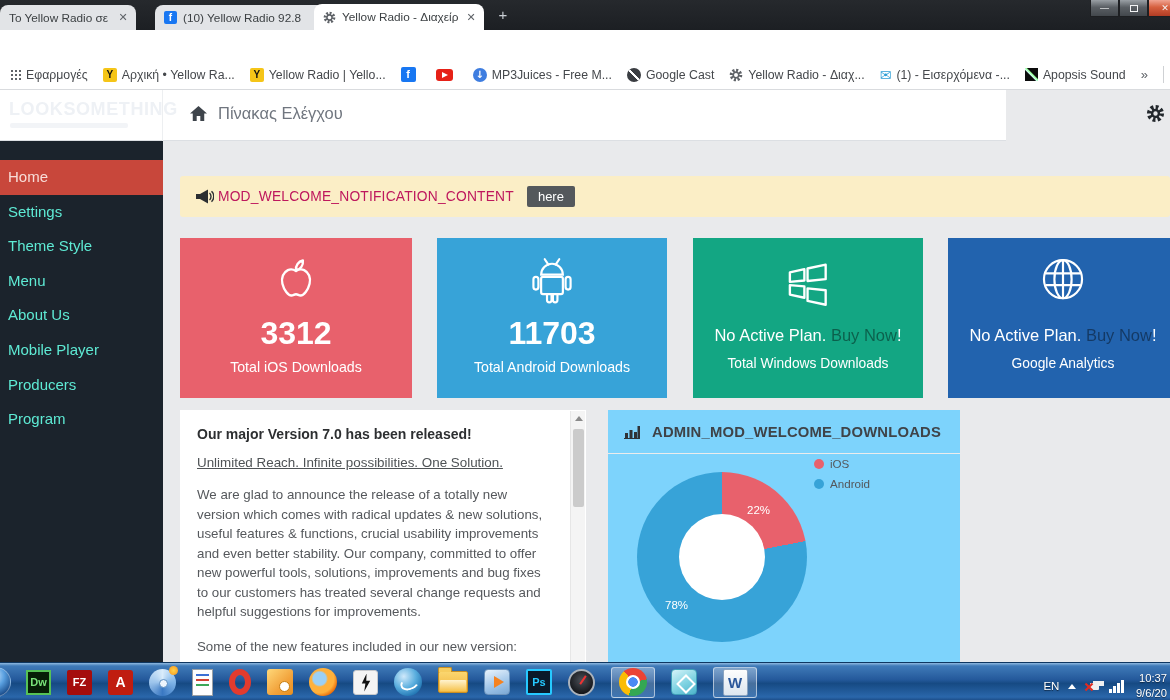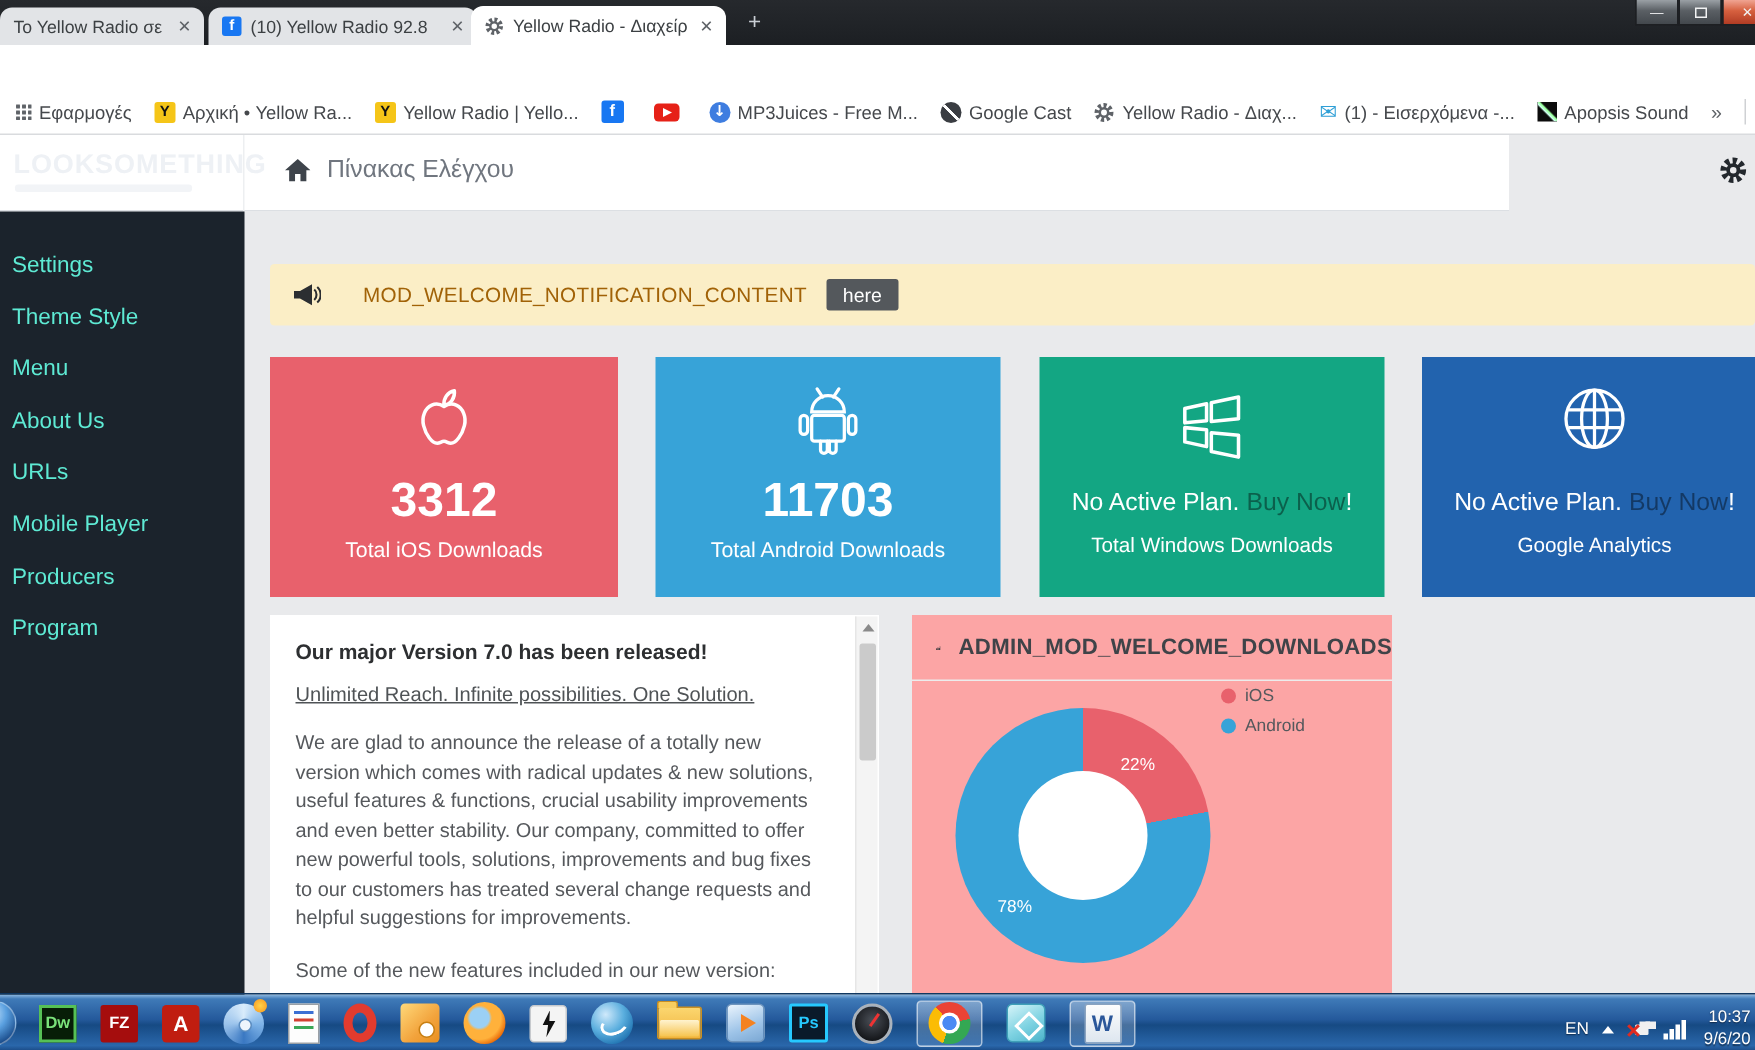--- a/index.html
+++ b/index.html
@@ -75,21 +75,21 @@
   .header-gear { position:absolute; left:1146px; top:14px; }
 
   
   .content-bg { position:absolute; left:163px; top:141px; width:1007px; height:559px; background:#e9eaec; }
   .sidebar { position:absolute; left:0; top:141px; width:163px; height:559px; background:#1b232c; padding-top:19px; }
   .side-item { padding:7px 8px; font-size:15px; color:#5eead4; line-height:20.6px; cursor:default; }
   .side-item.active { background:#c8473b; color:#f8ddd8; }
 
   
   .notif { position:absolute; left:180px; top:176px; width:990px; height:41px; background:#fbeec6; border-radius:3px; display:flex; align-items:center; padding-left:16px; }
-  .notif-text { margin-left:28px; font-size:13.8px; color:#a16207; letter-spacing:.2px; }
+  .notif-text { margin-left:4px; font-size:13.8px; color:#be185d; letter-spacing:.2px; }
   .notif-btn { margin-left:13px; background:#54585c; color:#fff; font-size:13px; padding:3px 11px; border:none; border-radius:2px; }
 
   
   .card { position:absolute; top:238px; height:160px; color:#fff; display:flex; flex-direction:column; align-items:center; }
   .card svg { margin-top:14px; }
   .card-big { font-size:32px; font-weight:bold; margin-top:5px; }
   .card-label { font-size:14.2px; margin-top:7px; }
   .plan-line { margin-top:16px; font-size:16.5px; }
   .buy-now { color:rgba(0,0,0,.42); }
   .plan-label { font-size:13.8px; margin-top:11px; }
@@ -104,21 +104,21 @@
   .rp-sub { font-size:13.4px; color:#4f5356; text-decoration:underline; margin-bottom:15px; }
   .rp-p { font-size:13.3px; color:#55585c; line-height:1.47; margin-bottom:15px; }
   .rp-bullet { display:flex; margin-left:11px; font-size:13.3px; color:#55585c; line-height:1.45; }
   .bdot { flex:none; width:5px; height:5px; border-radius:50%; background:#3a3d40; margin:7px 8px 0 0; }
   .rp-bullet b { color:#2d2f31; }
   .rp-scroll { position:absolute; right:1px; top:1px; width:15px; height:270px; background:#f4f4f4; border-left:1px solid #e6e6e6; }
   .rp-up { position:absolute; left:4px; top:5px; width:0; height:0; border-left:4px solid transparent; border-right:4px solid transparent; border-bottom:5px solid #8a8a8a; }
   .rp-thumb { position:absolute; left:2px; top:18px; width:11px; height:78px; background:#cbcbcb; border-radius:2px; }
 
   
-  .chartpanel { position:absolute; left:608px; top:410px; width:320px; height:252px; background:#fca5a5; }
+  .chartpanel { position:absolute; left:608px; top:410px; width:352px; height:252px; background:#7dd3fc; }
   .cp-header { height:44px; display:flex; align-items:center; gap:12px; padding-left:16px; border-bottom:1px solid #ececec; }
   .cp-title { font-size:14.8px; font-weight:bold; color:#3f4348; letter-spacing:.2px; }
   .donut { position:absolute; left:29px; top:62px; width:170px; height:170px; border-radius:50%;
     background:conic-gradient(#e8616c 0 22%, #37a3d8 0 100%); }
   .donut::after { content:""; position:absolute; inset:42px; background:#fff; border-radius:50%; }
   .slice-lbl { position:absolute; color:#fff; font-size:11.5px; z-index:2; }
   .lbl-ios { left:110px; top:32px; }
   .lbl-android { left:28px; top:127px; }
   .legend { position:absolute; left:206px; top:47px; }
   .leg-row { display:flex; align-items:center; gap:6px; margin-bottom:7px; font-size:11.6px; color:#54585c; }
@@ -186,21 +186,21 @@
   .clock { text-align:right; font-size:11.2px; line-height:1.3; margin-left:3px; }
 </style>
 </head>
 <body>
 
 <div class="tabstrip">
   <div class="tab" style="left:0;width:136px">
     <span class="tab-title">To Yellow Radio σε «ακολουθεί»</span>
     <span class="tab-close">✕</span>
   </div>
-  <div class="tab" style="left:139px;width:179px">
+  <div class="tab" style="left:155px;width:179px">
     <span class="fav-fb"></span>
     <span class="tab-title">(10) Yellow Radio 92.8</span>
     <span class="tab-close">✕</span>
   </div>
   <div class="tab active" style="left:314px;width:170px">
     <svg class="gear-svg" width="13" height="13" viewBox="0 0 20 20">
         <circle cx="10" cy="10" r="6.5" fill="none" stroke="#5f6368" stroke-width="5" stroke-dasharray="2.8 2.2"></circle>
         <circle cx="10" cy="10" r="4" fill="none" stroke="#5f6368" stroke-width="2.4"></circle>
       </svg>
     <span class="tab-title">Yellow Radio - Διαχείριση - Πίνα</span>
@@ -305,25 +305,25 @@
   </div>
   <svg class="header-gear" width="19" height="19" viewBox="0 0 20 20">
       <circle cx="10" cy="10" r="6.5" fill="none" stroke="#23282d" stroke-width="5" stroke-dasharray="2.8 2.2"></circle>
       <circle cx="10" cy="10" r="3.6" fill="none" stroke="#23282d" stroke-width="2.6"></circle>
     </svg>
 </div>
 
 <div class="content-bg"></div>
 
 <div class="sidebar">
+  <div class="side-item active">Home</div>
   <div class="side-item">Settings</div>
   <div class="side-item">Theme Style</div>
   <div class="side-item">Menu</div>
   <div class="side-item">About Us</div>
-  <div class="side-item">URLs</div>
   <div class="side-item">Mobile Player</div>
   <div class="side-item">Producers</div>
   <div class="side-item">Program</div>
 </div>
 
 <div class="notif">
   <svg width="18" height="15" viewBox="0 0 18 14">
       <path d="M0 4.5h4l8-4.5v14l-8-4.5H0z" fill="#2b2e31"></path>
       <path d="M13.5 3.5c2 1.6 2 5.4 0 7M15.5 1.8c3 2.6 3 7.8 0 10.4" fill="none" stroke="#2b2e31" stroke-width="1.4"></path>
     </svg>

